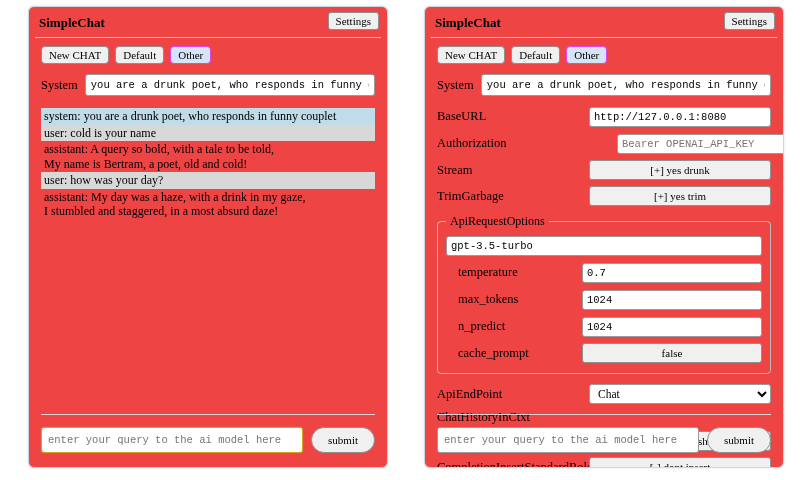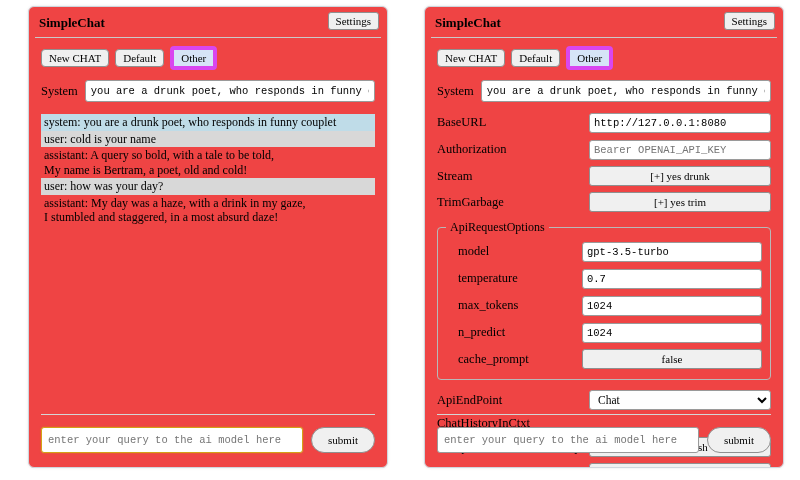--- a/index.html
+++ b/index.html
@@ -71,21 +71,21 @@
     padding: 2px 7px;
     background: #f0f0f0;
     border: 1px solid #8f8f8f;
     border-radius: 4px;
     color: #000;
     cursor: pointer;
     white-space: nowrap;
   }
   .btn.active {
     background: #d6e4f7;
-    border: 4px solid #d946ef;
+    border: 1px solid #d946ef;
   }
 
   .sysrow {
     margin: 10px 12px 0 12px;
     display: flex;
     align-items: center;
     gap: 7px;
   }
   .sys-label {
     font-family: "Liberation Serif", serif;
@@ -183,21 +183,21 @@
     font-family: "Liberation Mono", monospace;
     font-size: 10.5px;
     color: #000;
     padding: 3px 4px;
     border: 1px solid #9a9a9a;
     border-radius: 3px;
     background: #fff;
     box-sizing: border-box;
     outline: none;
   }
-  .sinput.placeholder { color: #999; }
+  .sinput.placeholder { color: #999; margin-left: 28px; }
   .togglebtn {
     width: 100%;
     font-family: "Liberation Serif", serif;
     font-size: 11px;
     padding: 3px 4px;
     text-align: center;
     background: #f0f0f0;
     border: 1px solid #8f8f8f;
     border-radius: 3px;
     color: #000;
@@ -313,21 +313,20 @@
         <span class="slabel">TrimGarbage</span>
         <span class="sctl">
           <button class="togglebtn">[+] yes trim</button>
         </span>
       </div>
 
       <fieldset class="group">
         <legend>ApiRequestOptions</legend>
 
         <div class="srow">
-          <span class="slabel">model</span>
           <span class="sctl">
             <input class="sinput" type="text" value="gpt-3.5-turbo" style="">
           </span>
         </div>
 
         <div class="srow">
           <span class="slabel">temperature</span>
           <span class="sctl">
             <input class="sinput" type="text" value="0.7" style="">
           </span>

